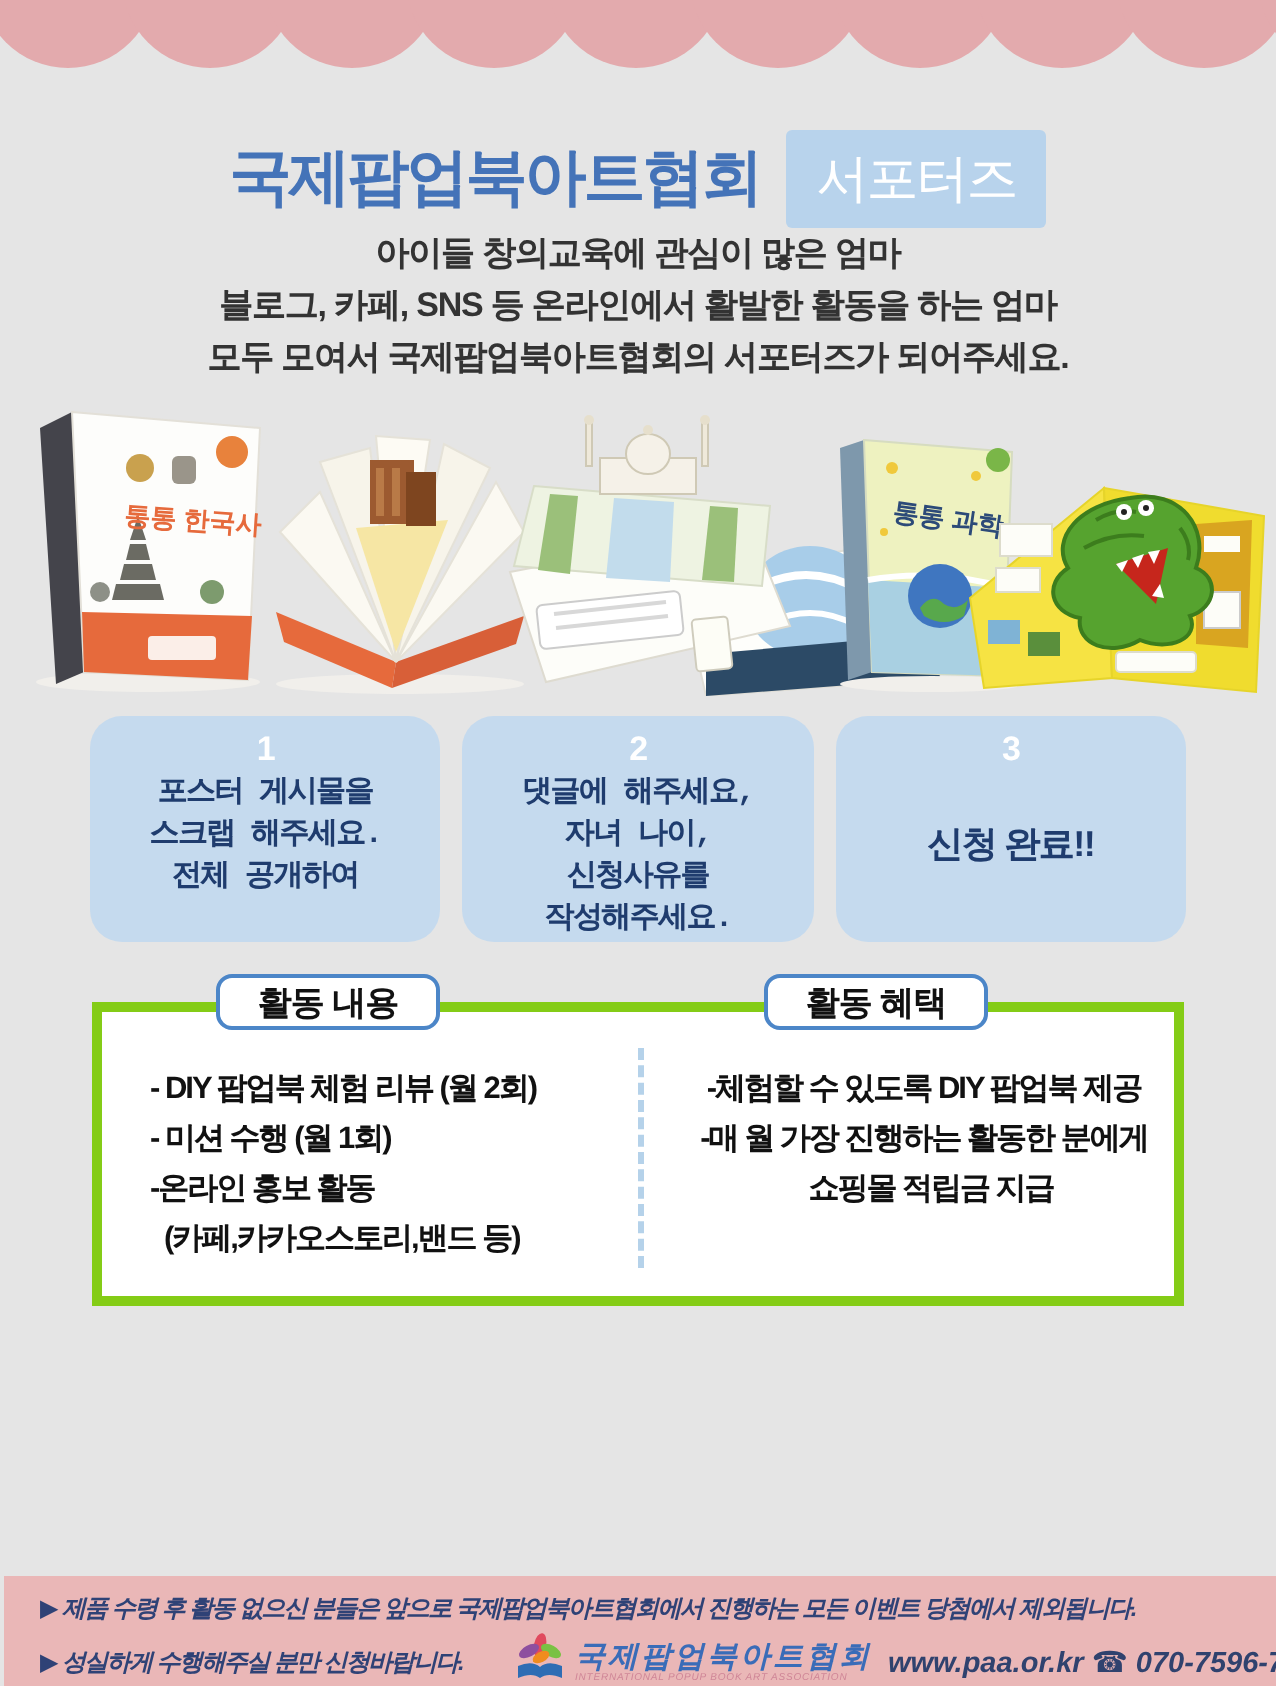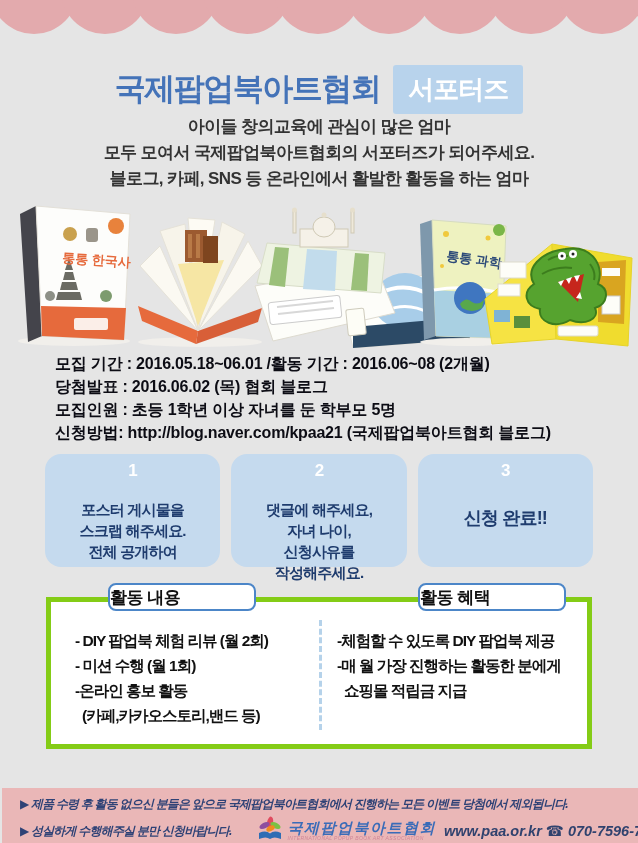--- a/index.html
+++ b/index.html
@@ -6,56 +6,56 @@
   .poster{position:relative;width:638px;height:843px;margin:0 auto;background:#e5e5e5;
           font-family:"Liberation Sans","DejaVu Sans",sans-serif;overflow:hidden;}
 
   
   .scallops{position:relative;height:54px;overflow:hidden;}
   .scallops i{position:absolute;top:-54px;width:88px;height:88px;border-radius:50%;background:#e3aaad;}
 
   
   .title-row{display:flex;justify-content:center;align-items:center;gap:13px;margin-top:12px;height:46px;}
   .t-org,.t-suffix{font-size:31px;font-weight:bold;color:#4473b8;letter-spacing:-1.5px;}
-  .t-badge{background:#b8d3ec;color:#ffffff;font-size:26px;font-weight:bold;padding:7px 15px;
+  .t-badge{background:#b8d3ec;color:#ffffff;font-size:26px;font-weight:normal;padding:7px 15px;
            border-radius:3px;letter-spacing:-1px;}
 
   
   .intro{margin-top:2px;text-align:center;font-size:17px;font-weight:bold;color:#333333;
          line-height:26px;letter-spacing:-0.6px;}
 
   
   .products{margin-top:6px;height:150px;}
 
   
   .info{margin:4px 0 0 55px;font-size:16px;font-weight:bold;color:#0c0c14;line-height:23px;letter-spacing:-0.2px;}
   .info a{color:#0c0c14;text-decoration:none;}
 
   
   .steps{display:flex;gap:11px;padding:0 45px;margin-top:10px;}
   .step-box{flex:1;display:flex;flex-direction:column;background:#c5daee;border-radius:16px;height:113px;
             text-align:center;color:#1f3c6e;font-weight:bold;font-size:15px;line-height:21px;letter-spacing:-0.8px;}
   .step-num{color:#ffffff;font-size:17px;padding-top:7px;line-height:20px;}
-  .step-lines{margin-top:18px;}
+  .step-lines{margin-top:1px;font-family:Liberation Mono, monospace;}
   .step-body{flex:1;display:flex;align-items:center;justify-content:center;font-size:18px;padding-bottom:12px;}
 
   
   .activity{position:relative;width:546px;margin:16px auto 0;}
   .act-tabs{position:relative;z-index:2;display:flex;height:28px;}
   .act-tab{box-sizing:border-box;border:2px solid #4c86c8;border-radius:8px;background:#ffffff;
-           font-size:17px;font-weight:bold;color:#111111;line-height:25px;
-           letter-spacing:-0.5px;width:148px;}
+           font-size:17px;font-weight:bold;color:#111111;text-align:center;line-height:25px;
+           letter-spacing:-0.5px;width:112px;}
   .act-tab.first{margin-left:62px;}
   .act-tab.second{margin-left:162px;}
   .act-panel{position:relative;border:5px solid #84cc16;margin-top:-14px;padding:26px 0 16px;display:flex;background:#fff;}
   .act-divider{position:absolute;left:50%;top:18px;bottom:14px;border-left:3px dashed #b5d2ea;}
   .act-col{width:50%;box-sizing:border-box;font-size:15.5px;font-weight:bold;color:#111111;
            line-height:25px;letter-spacing:-1px;}
   .act-col.left{padding-left:24px;}
-  .act-col.right{padding-left:18px;}
+  .act-col.right{padding-left:18px;text-align:center;}
   .act-col .indent{padding-left:7px;}
 
   
   .footer{position:absolute;left:2px;bottom:0;width:100%;height:55px;background:#eab7b7;box-sizing:border-box;font-style:italic;}
   .f-note{font-size:12px;font-weight:bold;color:#2f4276;letter-spacing:-0.8px;white-space:nowrap;}
   .f-note1{margin:8px 0 3px 18px;}
   .f-row{display:flex;align-items:center;margin-left:18px;}
   .f-logo{display:flex;align-items:center;margin-left:24px;}
   .f-logo-text{margin-left:4px;display:flex;flex-direction:column;}
   .f-logo-name{font-size:15px;font-weight:bold;color:#3a6cb8;letter-spacing:1.5px;line-height:14px;white-space:nowrap;}
@@ -81,22 +81,22 @@
       <i style="left:629px"></i>
     </div>
 
   <div class="title-row">
     <span class="t-org">국제팝업북아트협회</span>
     <span class="t-badge">서포터즈</span>
   </div>
 
   <div class="intro">
     <div>아이들 창의교육에 관심이 많은 엄마</div>
+    <div>블로그, 카페, SNS 등 온라인에서 활발한 활동을 하는 엄마</div>
     <div>모두 모여서 국제팝업북아트협회의 서포터즈가 되어주세요.</div>
-    <div>블로그, 카페, SNS 등 온라인에서 활발한 활동을 하는 엄마</div>
   </div>
 
   <div class="products">
     <svg width="638" height="150" viewBox="0 0 638 150">
 
       <g transform="translate(12,2)">
         <ellipse cx="62" cy="141" rx="56" ry="5" fill="#f1efeb"></ellipse>
         <polygon points="8,14 24,6 30,136 16,142" fill="#44444b"></polygon>
         <polygon points="24,6 118,14 112,140 30,136" fill="#fdfdfb" stroke="#e3e0d8"></polygon>
         <polygon points="29,106 114,108 112,140 30,136" fill="#e66a3c"></polygon>
@@ -189,26 +189,20 @@
         <polygon points="106,94 110,88 112,95" fill="#ffffff"></polygon>
         <circle cx="92" cy="52" r="4" fill="#ffffff"></circle>
         <circle cx="92" cy="52" r="1.5" fill="#222222"></circle>
         <circle cx="103" cy="50" r="4" fill="#ffffff"></circle>
         <circle cx="103" cy="50" r="1.5" fill="#222222"></circle>
         <rect x="88" y="122" width="40" height="10" rx="2" fill="#fdfdf8" stroke="#dddccc"></rect>
       </g>
     </svg>
   </div>
 
-  <div class="info">
-    <div>모집 기간 : 2016.05.18~06.01 /활동 기간 : 2016.06~08 (2개월)</div>
-    <div>당첨발표 : 2016.06.02 (목) 협회 블로그</div>
-    <div>모집인원 : 초등 1학년 이상 자녀를 둔 학부모 5명</div>
-    <div><span>신청방법: </span><a href="#">http://blog.naver.com/kpaa21</a><span> (국제팝업북아트협회 블로그)</span></div>
-  </div>
 
   <div class="steps">
     <div class="step-box">
       <div class="step-num">1</div>
       <div class="step-lines">
         <div>포스터 게시물을</div>
         <div>스크랩 해주세요.</div>
         <div>전체 공개하여</div>
       </div>
     </div>

